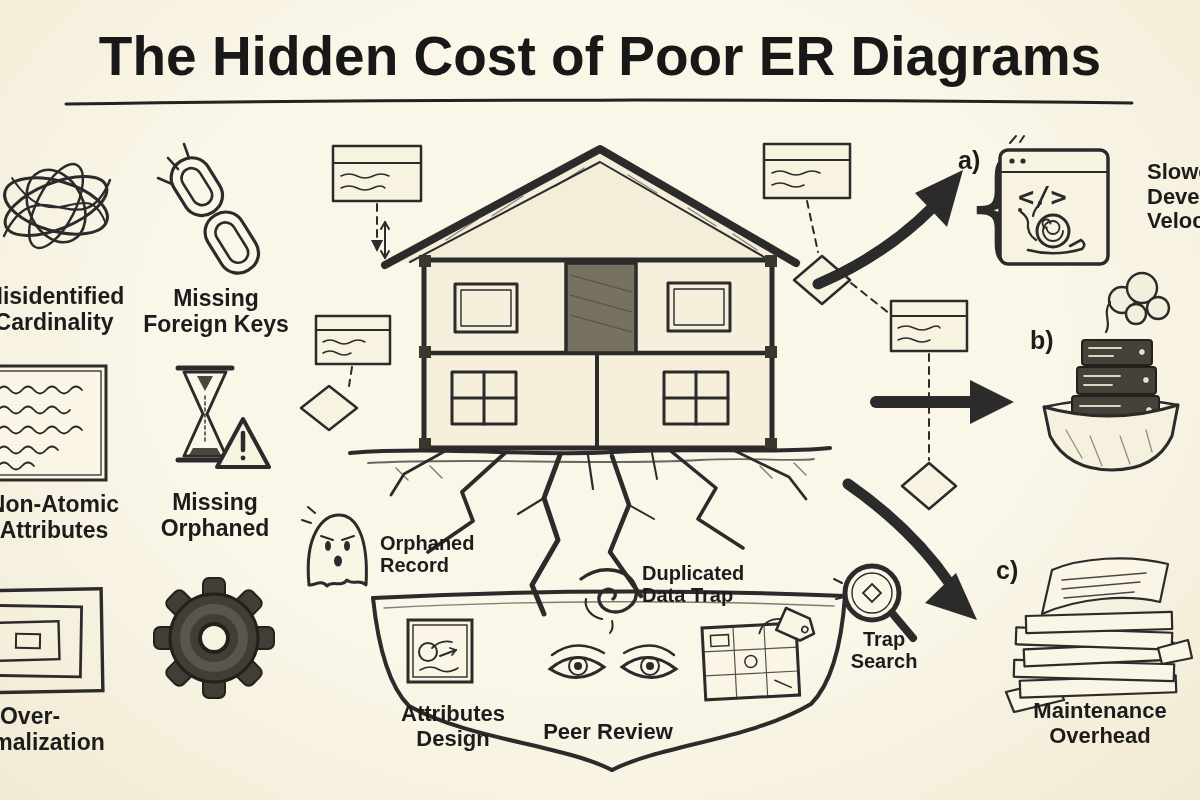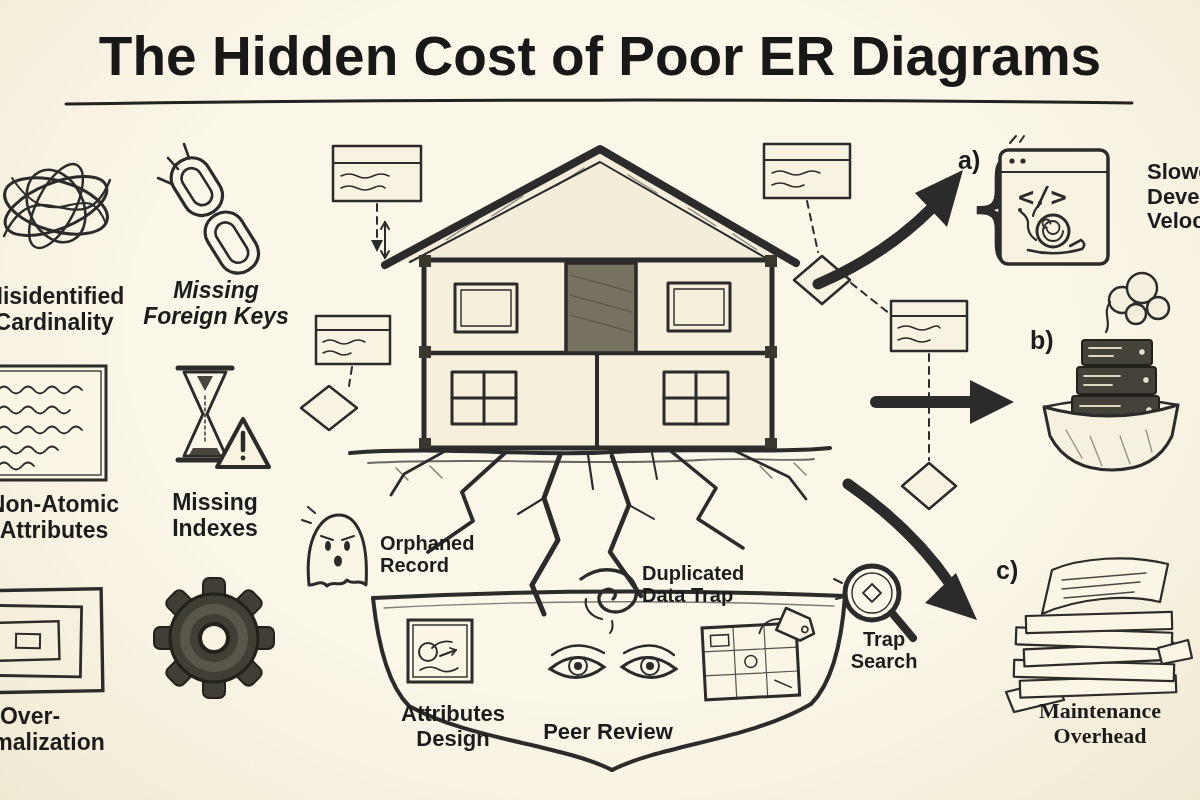--- a/index.html
+++ b/index.html
@@ -358,31 +358,31 @@
           <path d="M54,37 L132,30"></path>
           <path d="M56,46 L126,40"></path>
     </g>
   </g>
 
 </svg>
 
 <div class="title">The Hidden Cost of Poor ER Diagrams</div>
 
 <div class="label c f23" style="left:-40px;top:284px;width:188px;">Misidentified Cardinality</div>
-<div class="label c f23" style="left:130px;top:278px;width:172px;font-style:italic;">Missing Foreign Keys</div>
+<div class="label c f23" style="left:130px;top:286px;width:172px;">Missing Foreign Keys</div>
 <div class="label c f23" style="left:-32px;top:492px;width:172px;">Non-Atomic Attributes</div>
-<div class="label c f23" style="left:146px;top:490px;width:138px;">Missing Indexes</div>
+<div class="label c f23" style="left:146px;top:490px;width:138px;">Missing Orphaned</div>
 <div class="label c f23" style="left:-45px;top:704px;width:150px;">Over-normalization</div>
 
 <div class="label l f20" style="left:642px;top:562px;width:118px;">Duplicated Data Trap</div>
 <div class="label l f20" style="left:380px;top:532px;width:112px;">Orphaned Record</div>
 <div class="label c f20" style="left:840px;top:628px;width:88px;">Trap Search</div>
 
 <div class="label c f22" style="left:392px;top:702px;width:122px;">Attributes Design</div>
 <div class="label c f22" style="left:534px;top:676px;width:148px;margin-top:44px;">Peer Review</div>
 
 <div class="marker" style="left:958px;top:146px;">a)</div>
 <div class="label l f22" style="left:1147px;top:160px;width:122px;">Slower Development Velocity</div>
 <div class="marker" style="left:1030px;top:326px;">b)</div>
 <div class="marker" style="left:996px;top:556px;">c)</div>
-<div class="label c f22" style="left:1005px;top:699px;width:190px;font-family:Liberation Serif, serif;">Maintenance Overhead</div>
+<div class="label c f22" style="left:1005px;top:699px;width:190px;">Maintenance Overhead</div>
 
 </div>
 
 </body></html>

